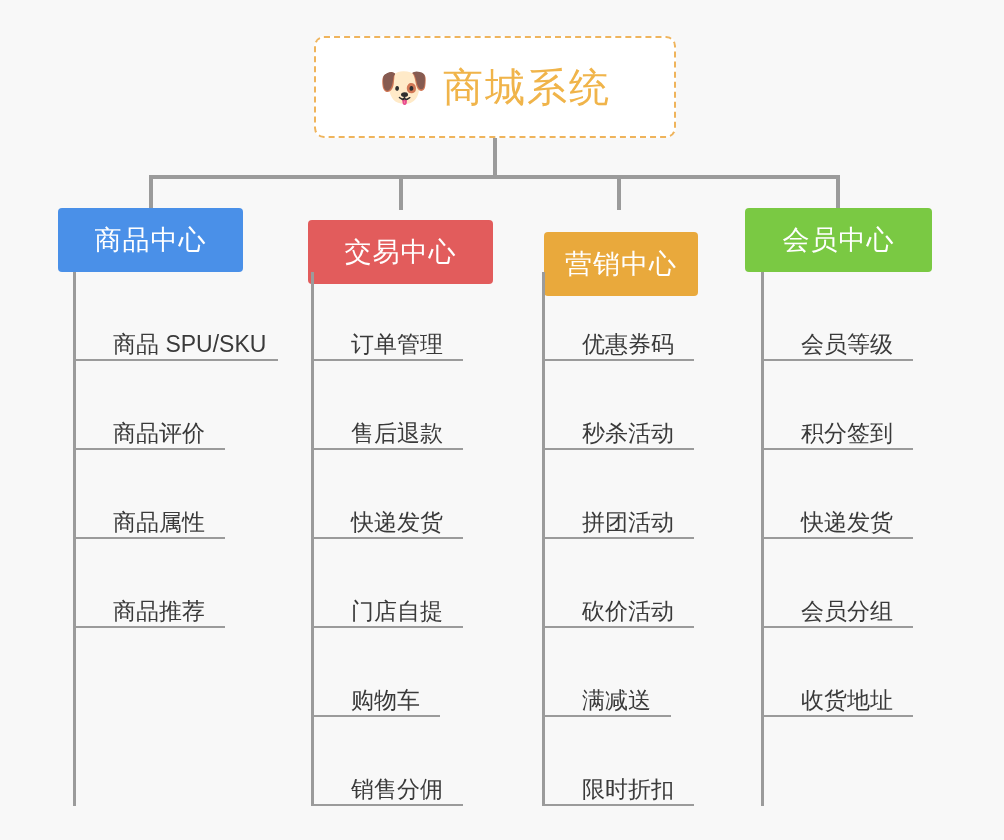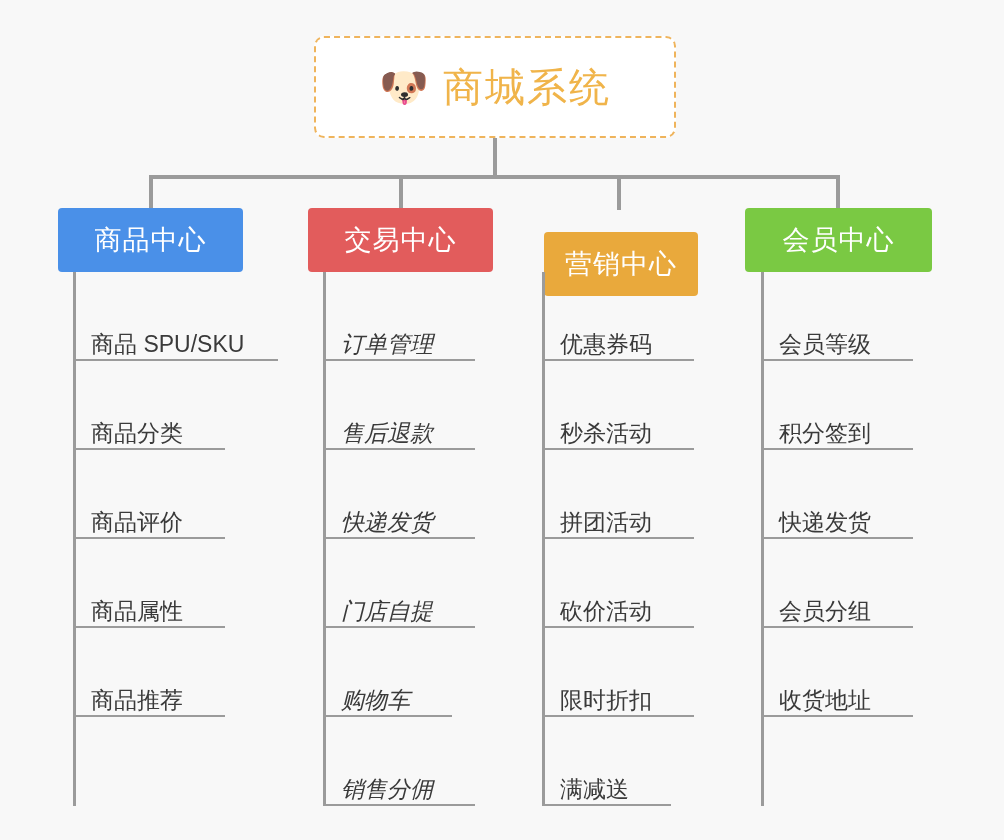--- a/index.html
+++ b/index.html
@@ -102,21 +102,21 @@
     top: 0;
     width: 3px;
     background: #9b9b9b;
   }
   .leaf {
     position: relative;
     height: 89px;
     box-sizing: border-box;
     display: flex;
     align-items: flex-end;
-    padding-left: 18px;
+    padding-left: 40px;
   }
   .leaf-label {
     font-size: 23px;
     color: #3a3a3a;
     white-space: nowrap;
     padding-bottom: 4px;
     line-height: 1.1;
   }
   .leaf-rule {
     position: absolute;
@@ -147,40 +147,36 @@
       <div class="cat-header" style="left: 58px; width: 185px; background: rgb(74, 144, 232);">
         <span>商品中心</span>
       </div>
       <div class="column" style="left: 73px;">
         <div class="col-trunk" style="height: 534px;"></div>
         <div class="leaf">
           <span class="leaf-label">商品 SPU/SKU</span>
           <div class="leaf-rule" style="width: 205px;"></div>
         </div>
         <div class="leaf">
-          <span class="leaf-label">商品分类</span>
-          <div class="leaf-rule" style="width: 152px;"></div>
-        </div>
-        <div class="leaf">
           <span class="leaf-label">商品评价</span>
           <div class="leaf-rule" style="width: 152px;"></div>
         </div>
         <div class="leaf">
           <span class="leaf-label">商品属性</span>
           <div class="leaf-rule" style="width: 152px;"></div>
         </div>
         <div class="leaf">
           <span class="leaf-label">商品推荐</span>
           <div class="leaf-rule" style="width: 152px;"></div>
         </div>
       </div>
-      <div class="cat-header" style="left: 308px; width: 185px; background: rgb(226, 92, 92);">
+      <div class="cat-header" style="left: 308px; width: 185px; background: rgb(226, 92, 92); margin-top: 12px;">
         <span>交易中心</span>
       </div>
-      <div class="column" style="left: 323px; font-style: italic;">
+      <div class="column" style="left: 311px;">
         <div class="col-trunk" style="height: 534px;"></div>
         <div class="leaf">
           <span class="leaf-label">订单管理</span>
           <div class="leaf-rule" style="width: 152px;"></div>
         </div>
         <div class="leaf">
           <span class="leaf-label">售后退款</span>
           <div class="leaf-rule" style="width: 152px;"></div>
         </div>
         <div class="leaf">
@@ -215,27 +211,27 @@
         </div>
         <div class="leaf">
           <span class="leaf-label">拼团活动</span>
           <div class="leaf-rule" style="width: 152px;"></div>
         </div>
         <div class="leaf">
           <span class="leaf-label">砍价活动</span>
           <div class="leaf-rule" style="width: 152px;"></div>
         </div>
         <div class="leaf">
-          <span class="leaf-label">限时折扣</span>
-          <div class="leaf-rule" style="width: 152px;"></div>
-        </div>
-        <div class="leaf">
           <span class="leaf-label">满减送</span>
           <div class="leaf-rule" style="width: 129px;"></div>
         </div>
+        <div class="leaf">
+          <span class="leaf-label">限时折扣</span>
+          <div class="leaf-rule" style="width: 152px;"></div>
+        </div>
       </div>
       <div class="cat-header" style="left: 745px; width: 187px; background: rgb(122, 201, 67); justify-content: center;">
         <span>会员中心</span>
       </div>
       <div class="column" style="left: 761px;">
         <div class="col-trunk" style="height: 534px;"></div>
         <div class="leaf">
           <span class="leaf-label">会员等级</span>
           <div class="leaf-rule" style="width: 152px;"></div>
         </div>

